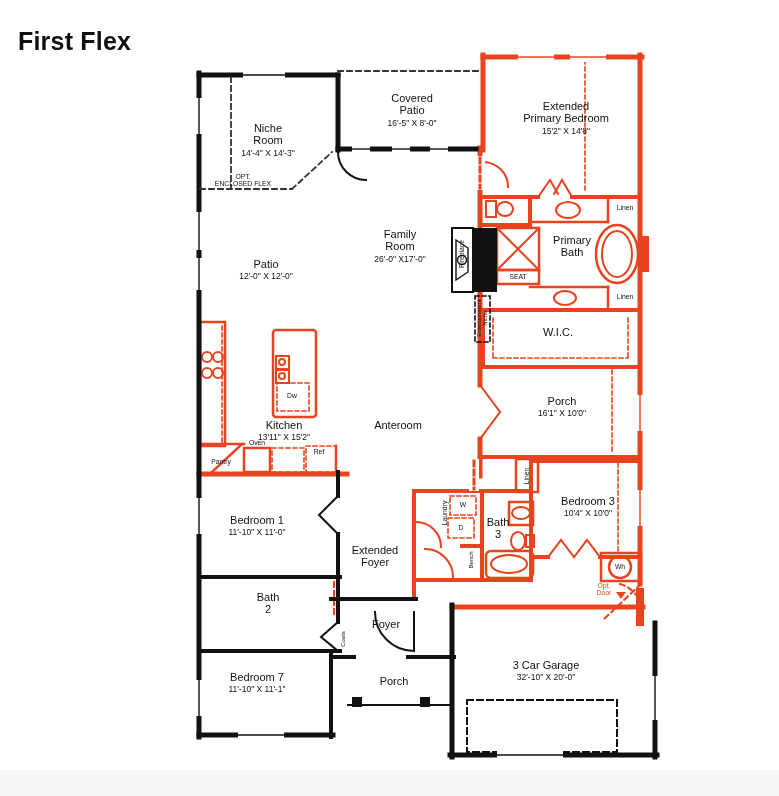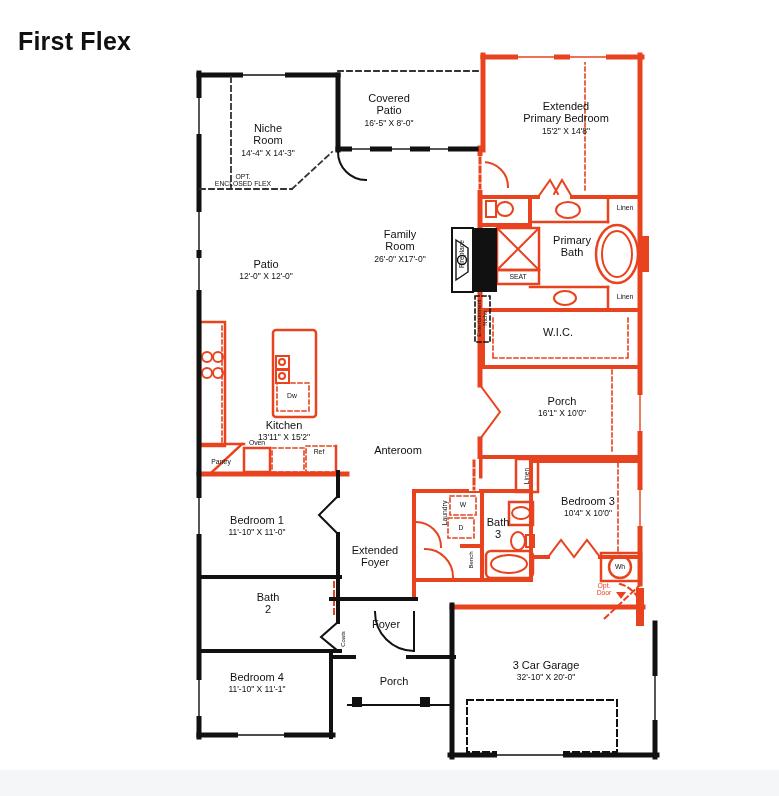--- a/index.html
+++ b/index.html
@@ -226,21 +226,21 @@
           <path d="M655,676 V720" stroke-width="1.4"></path>
       </g>
     </g>
   </svg>
 
   <div class="lbl" style="left:268px;top:140px">
       <span class="nm">Niche
 Room</span>
       <span class="dm">14'-4" X 14'-3"</span>
     </div>
-  <div class="lbl" style="left:389px;top:110px">
+  <div class="lbl" style="left:412px;top:110px">
       <span class="nm">Covered
 Patio</span>
       <span class="dm">16'-5" X 8'-0"</span>
     </div>
   <div class="lbl" style="left:566px;top:118px">
       <span class="nm">Extended
 Primary Bedroom</span>
       <span class="dm">15'2" X 14'8"</span>
     </div>
   <div class="lbl" style="left:400px;top:246px">
@@ -256,21 +256,21 @@
       <span class="nm">Patio</span>
       <span class="dm">12'-0" X 12'-0"</span>
     </div>
   <div class="lbl" style="left:558px;top:332px">
       <span class="nm">W.I.C.</span>
     </div>
   <div class="lbl" style="left:284px;top:431px">
       <span class="nm">Kitchen</span>
       <span class="dm">13'11" X 15'2"</span>
     </div>
-  <div class="lbl" style="left:398px;top:450px">
+  <div class="lbl" style="left:398px;top:425px">
       <span class="nm">Anteroom</span>
     </div>
   <div class="lbl" style="left:562px;top:407px">
       <span class="nm">Porch</span>
       <span class="dm">16'1" X 10'0"</span>
     </div>
   <div class="lbl" style="left:257px;top:526px">
       <span class="nm">Bedroom 1</span>
       <span class="dm">11'-10" X 11'-0"</span>
     </div>
@@ -287,21 +287,21 @@
       <span class="dm">10'4" X 10'0"</span>
     </div>
   <div class="lbl" style="left:268px;top:603px">
       <span class="nm">Bath
 2</span>
     </div>
   <div class="lbl" style="left:386px;top:624px">
       <span class="nm">Foyer</span>
     </div>
   <div class="lbl" style="left:257px;top:683px">
-      <span class="nm">Bedroom 4</span>
+      <span class="nm">Bedroom 7</span>
       <span class="dm">11'-10" X 11'-1"</span>
     </div>
   <div class="lbl" style="left:394px;top:681px">
       <span class="nm">Porch</span>
     </div>
   <div class="lbl" style="left:546px;top:671px">
       <span class="nm">3 Car Garage</span>
       <span class="dm">32'-10" X 20'-0"</span>
     </div>
 

